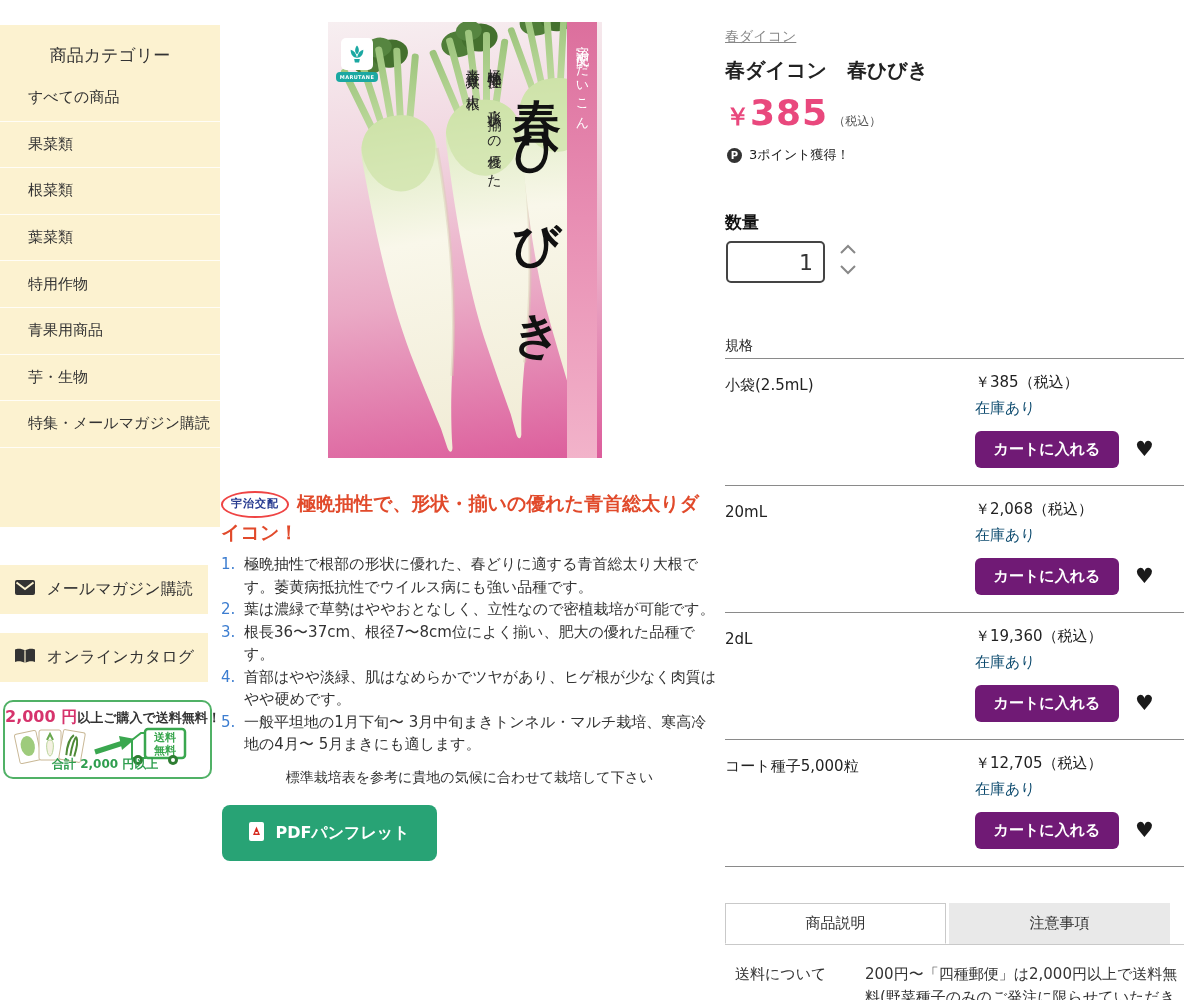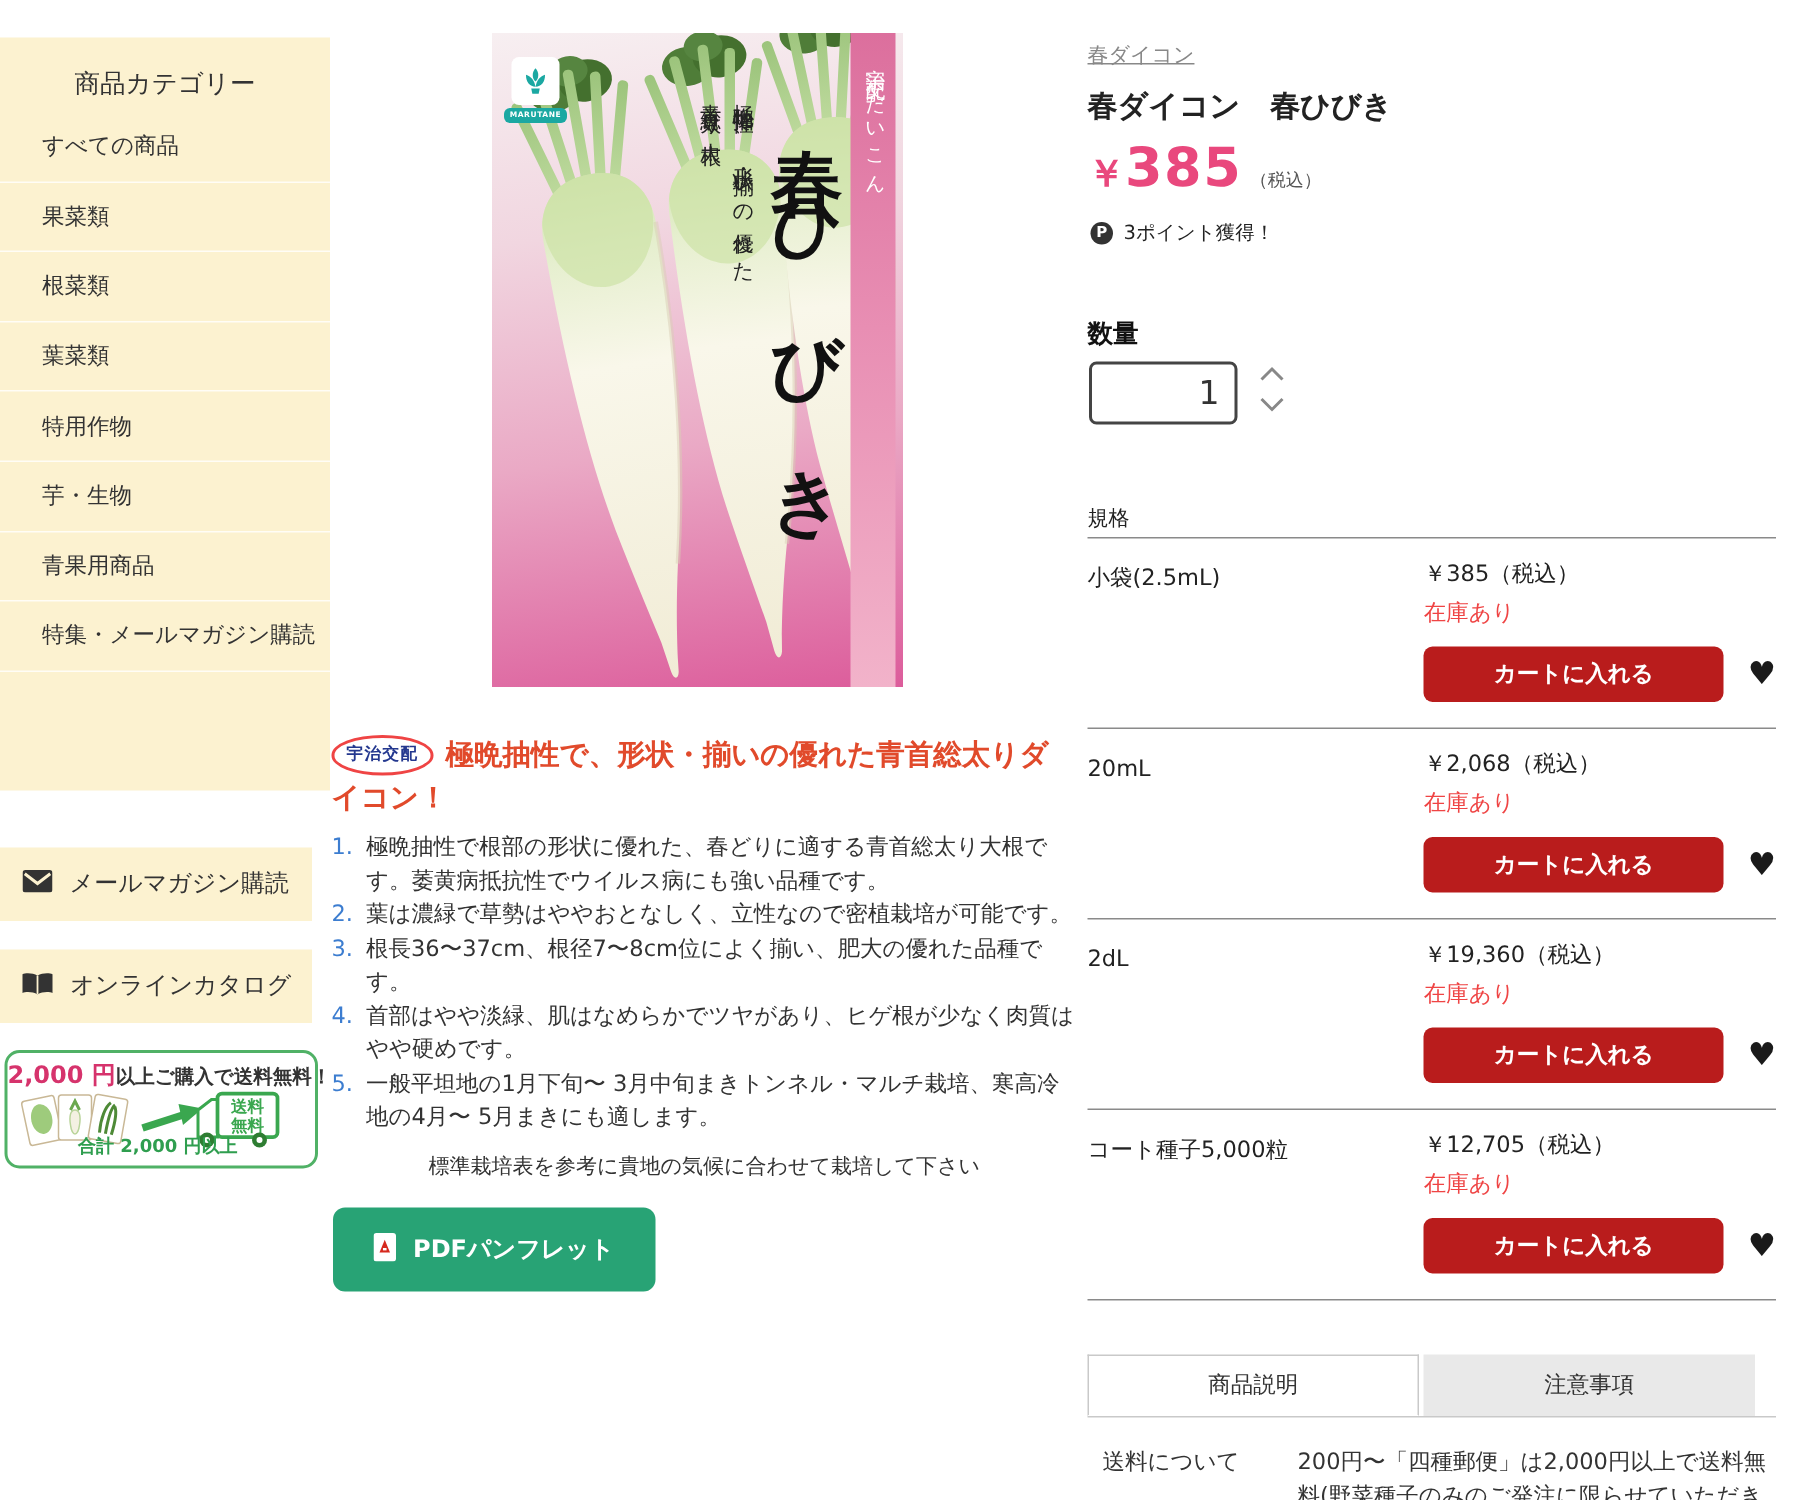--- a/index.html
+++ b/index.html
@@ -77,23 +77,23 @@
                border-radius:5px; font-size:22px; text-align:right; padding-right:10px; color:#333;
                font-family:inherit; }
   .spinner { position:absolute; left:839px; top:244px; display:flex; flex-direction:column; gap:9px; }
   .spin-btn { background:none; border:none; cursor:pointer; line-height:0; padding:0; }
   .spec-label { position:absolute; left:725px; top:337px; font-size:14px; color:#222; }
   .spec-table { position:absolute; left:725px; top:358px; width:459px; border-top:1px solid #8a8a8a; }
   .spec-row { display:flex; border-bottom:1px solid #8a8a8a; padding:14px 0 17px; }
   .spec-name { width:250px; font-size:15px; color:#222; padding-top:3px; }
   .spec-right { flex:1; }
   .spec-price { font-size:15px; color:#222; }
-  .spec-stock { font-size:15px; color:#ef4444; margin-top:7px; }
+  .spec-stock { font-size:15px; color:#0c4a6e; margin-top:7px; }
   .spec-actions { margin-top:13px; display:flex; align-items:center; gap:16px; }
-  .cart-btn { width:200px; height:37px; background:#b91c1c; border:none; border-radius:6px; color:#fff;
+  .cart-btn { width:144px; height:37px; background:#701a75; border:none; border-radius:6px; color:#fff;
               font-size:15px; font-weight:bold; cursor:pointer; font-family:inherit; }
   .heart { font-size:21px; color:#1a1a1a; cursor:pointer; line-height:1; }
   .tabs { position:absolute; left:725px; top:903px; width:459px; display:flex; gap:3px;
           border-bottom:1px solid #c9c9c9; }
   .tab { width:221px; height:41px; display:flex; align-items:center; justify-content:center;
          font-size:15px; color:#333; cursor:pointer; }
   .tab-active { background:#fff; border:1px solid #c9c9c9; border-bottom:1px solid #fff; margin-bottom:-1px; }
   .tab-inactive { background:#e9e9e9; }
   .shipping { position:absolute; left:735px; top:963px; width:449px; display:flex; font-size:15px; color:#333; }
   .ship-label { width:130px; flex-shrink:0; padding-top:2px; }
@@ -105,22 +105,22 @@
 <div class="page">
 
   <div class="cat-panel">
     <div class="cat-title">商品カテゴリー</div>
     <ul class="cat-list">
       <li class="cat-item">すべての商品</li>
       <li class="cat-item">果菜類</li>
       <li class="cat-item">根菜類</li>
       <li class="cat-item">葉菜類</li>
       <li class="cat-item">特用作物</li>
+      <li class="cat-item">青果用商品</li>
       <li class="cat-item">芋・生物</li>
-      <li class="cat-item">青果用商品</li>
       <li class="cat-item">特集・メールマガジン購読</li>
     </ul>
   </div>
 
   <button class="side-btn mail-btn">
     <span>
       <svg width="20" height="15" viewBox="0 0 20 15">
           <rect width="20" height="15" rx="2" fill="#333"></rect>
           <path d="M1.5 2.5 L10 9 L18.5 2.5" stroke="#fcf2d0" stroke-width="2" fill="none"></path>
         </svg>

